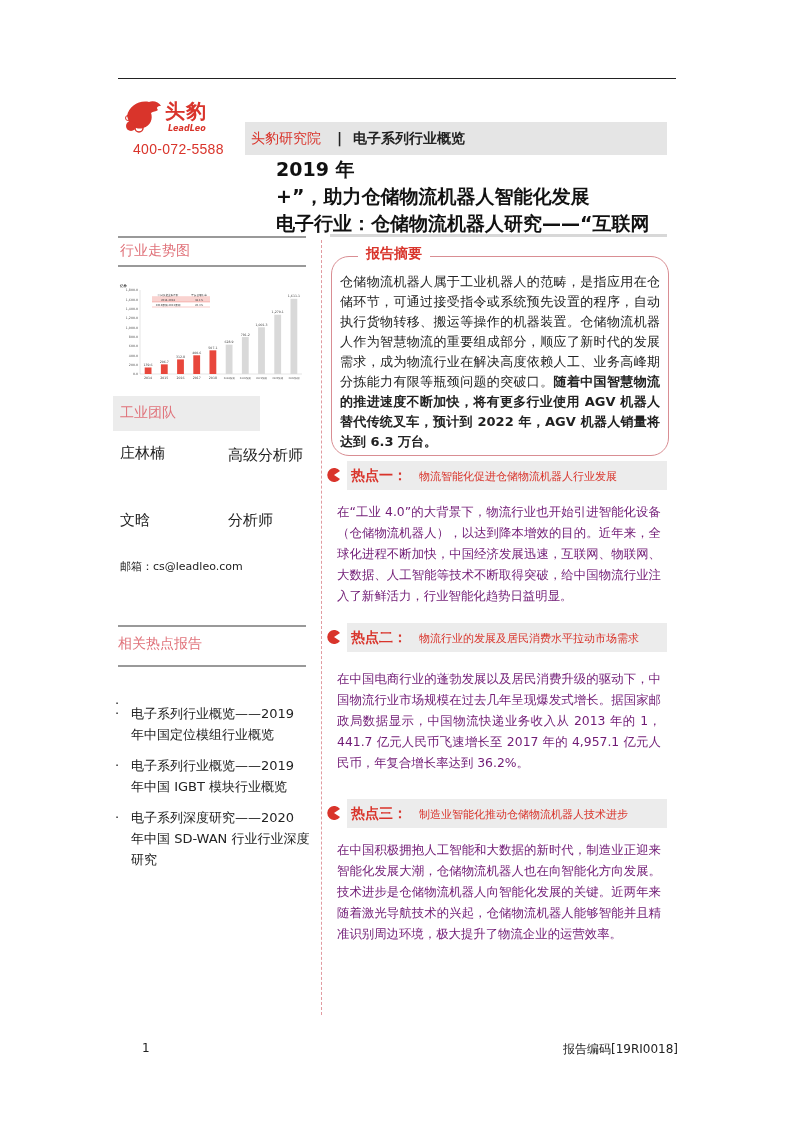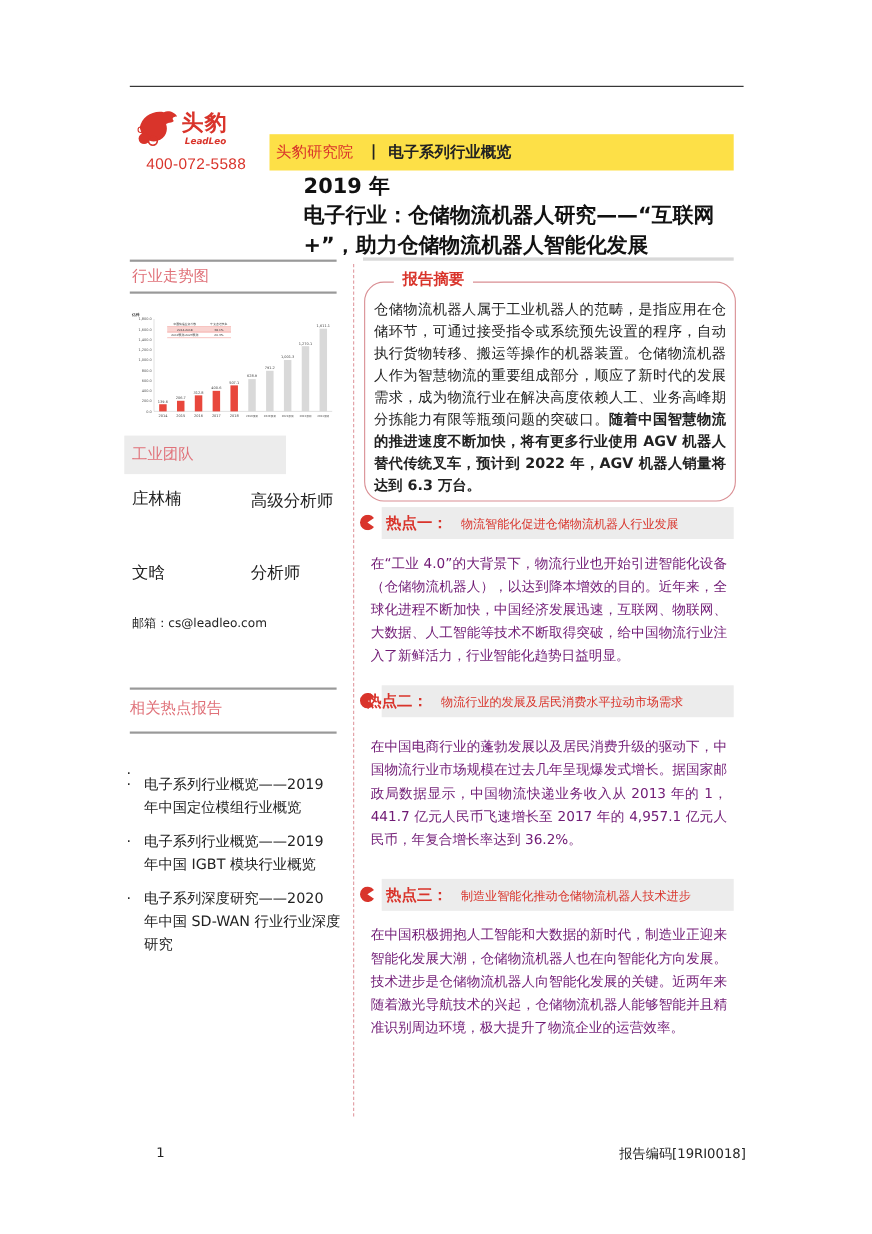--- a/index.html
+++ b/index.html
@@ -5,21 +5,21 @@
   html, body { margin: 0; padding: 0; background: #ffffff; }
   body { width: 793px; height: 1122px; position: relative; font-family: "DejaVu Sans", "Liberation Sans", sans-serif; color: #222; overflow: hidden; }
   .abs { position: absolute; }
   .top-rule { left: 118px; top: 78px; width: 558px; height: 1px; background: #222; }
 
   .logo { left: 122px; top: 96px; width: 110px; height: 42px; }
   .logo-cn { left: 165px; top: 98px; font-size: 20px; font-weight: bold; color: #d9342b; letter-spacing: 1px; }
   .logo-en { left: 168px; top: 124px; font-size: 8px; font-style: italic; font-weight: bold; color: #d9342b; }
   .phone { left: 133px; top: 141px; font-size: 14px; color: #d9342b; font-family: "Liberation Sans", sans-serif; letter-spacing: 0.3px; }
 
-  .header-bar { left: 245px; top: 122px; width: 422px; height: 33px; background: #fde047; }
+  .header-bar { left: 245px; top: 122px; width: 422px; height: 33px; background: #e5e5e5; }
   .header-bar .org { position: absolute; left: 6px; top: 8px; font-size: 14px; color: #d9342b; }
   .header-bar .sep { position: absolute; left: 92px; top: 8px; font-size: 14px; font-weight: bold; color: #222; }
   .header-bar .series { position: absolute; left: 108px; top: 8px; font-size: 14px; font-weight: bold; color: #222; text-align: center; }
 
   .title { left: 276px; top: 156px; width: 420px; font-size: 19px; font-weight: bold; line-height: 27px; color: #111; }
   .title-rule { left: 330px; top: 234px; width: 337px; height: 3px; background: #d8d8d8; }
 
   .side-h { font-size: 14px; color: #e0727a; }
   .side-rule { height: 2px; background: #999; width: 188px; left: 118px; }
   .trend-h { left: 120px; top: 242px; }
@@ -72,22 +72,22 @@
 <div class="abs phone">400-072-5588</div>
 
 <div class="abs header-bar">
   <span class="org">头豹研究院</span>
   <span class="sep">|</span>
   <span class="series">电子系列行业概览</span>
 </div>
 
 <div class="abs title">
   <div>2019 年</div>
+  <div>+”，助力仓储物流机器人智能化发展</div>
   <div>电子行业：仓储物流机器人研究——“互联网</div>
-  <div>+”，助力仓储物流机器人智能化发展</div>
 </div>
 <div class="abs title-rule"></div>
 
 <div class="abs side-rule rule-a"></div>
 <div class="abs side-h trend-h">行业走势图</div>
 <div class="abs side-rule rule-b"></div>
 
 <svg class="abs chart" id="chart" viewBox="0 0 188 102">
     <text x="2" y="5" font-size="3.5" fill="#333" font-family="DejaVu Sans, sans-serif" font-weight="bold">亿件</text>
     <text x="20" y="93.2" font-size="3.2" fill="#555" text-anchor="end" font-family="DejaVu Sans, sans-serif">0.0</text>
@@ -174,21 +174,21 @@
   </svg>
 <div class="abs" style="left:351px;top:465px;">
   <span class="hot-title">热点一</span><span class="hot-title">：</span><span class="hot-sub">物流智能化促进仓储物流机器人行业发展</span>
 </div>
 <div class="abs body-text" style="top:501px;">在“工业 4.0”的大背景下，物流行业也开始引进智能化设备（仓储物流机器人），以达到降本增效的目的。近年来，全球化进程不断加快，中国经济发展迅速，互联网、物联网、大数据、人工智能等技术不断取得突破，给中国物流行业注入了新鲜活力，行业智能化趋势日益明显。</div>
 
 <div class="abs hot-bar" style="top:623px;"></div>
 <svg class="abs hot-icon" style="left:327px;top:630px;" viewBox="0 0 14 14">
     <path d="M7 7 L13 3 A7 7 0 1 0 13 11 Z" fill="#d9342b"></path>
   </svg>
-<div class="abs" style="left:333px;top:627px;">
+<div class="abs" style="left:351px;top:627px;">
   <span class="hot-title">热点二</span><span class="hot-title">：</span><span class="hot-sub">物流行业的发展及居民消费水平拉动市场需求</span>
 </div>
 <div class="abs body-text" style="top:668px;">在中国电商行业的蓬勃发展以及居民消费升级的驱动下，中国物流行业市场规模在过去几年呈现爆发式增长。据国家邮政局数据显示，中国物流快递业务收入从 2013 年的 1，441.7 亿元人民币飞速增长至 2017 年的 4,957.1 亿元人民币，年复合增长率达到 36.2%。</div>
 
 <div class="abs hot-bar" style="top:799px;"></div>
 <svg class="abs hot-icon" style="left:327px;top:806px;" viewBox="0 0 14 14">
     <path d="M7 7 L13 3 A7 7 0 1 0 13 11 Z" fill="#d9342b"></path>
   </svg>
 <div class="abs" style="left:351px;top:803px;">
   <span class="hot-title">热点三</span><span class="hot-title">：</span><span class="hot-sub">制造业智能化推动仓储物流机器人技术进步</span>

